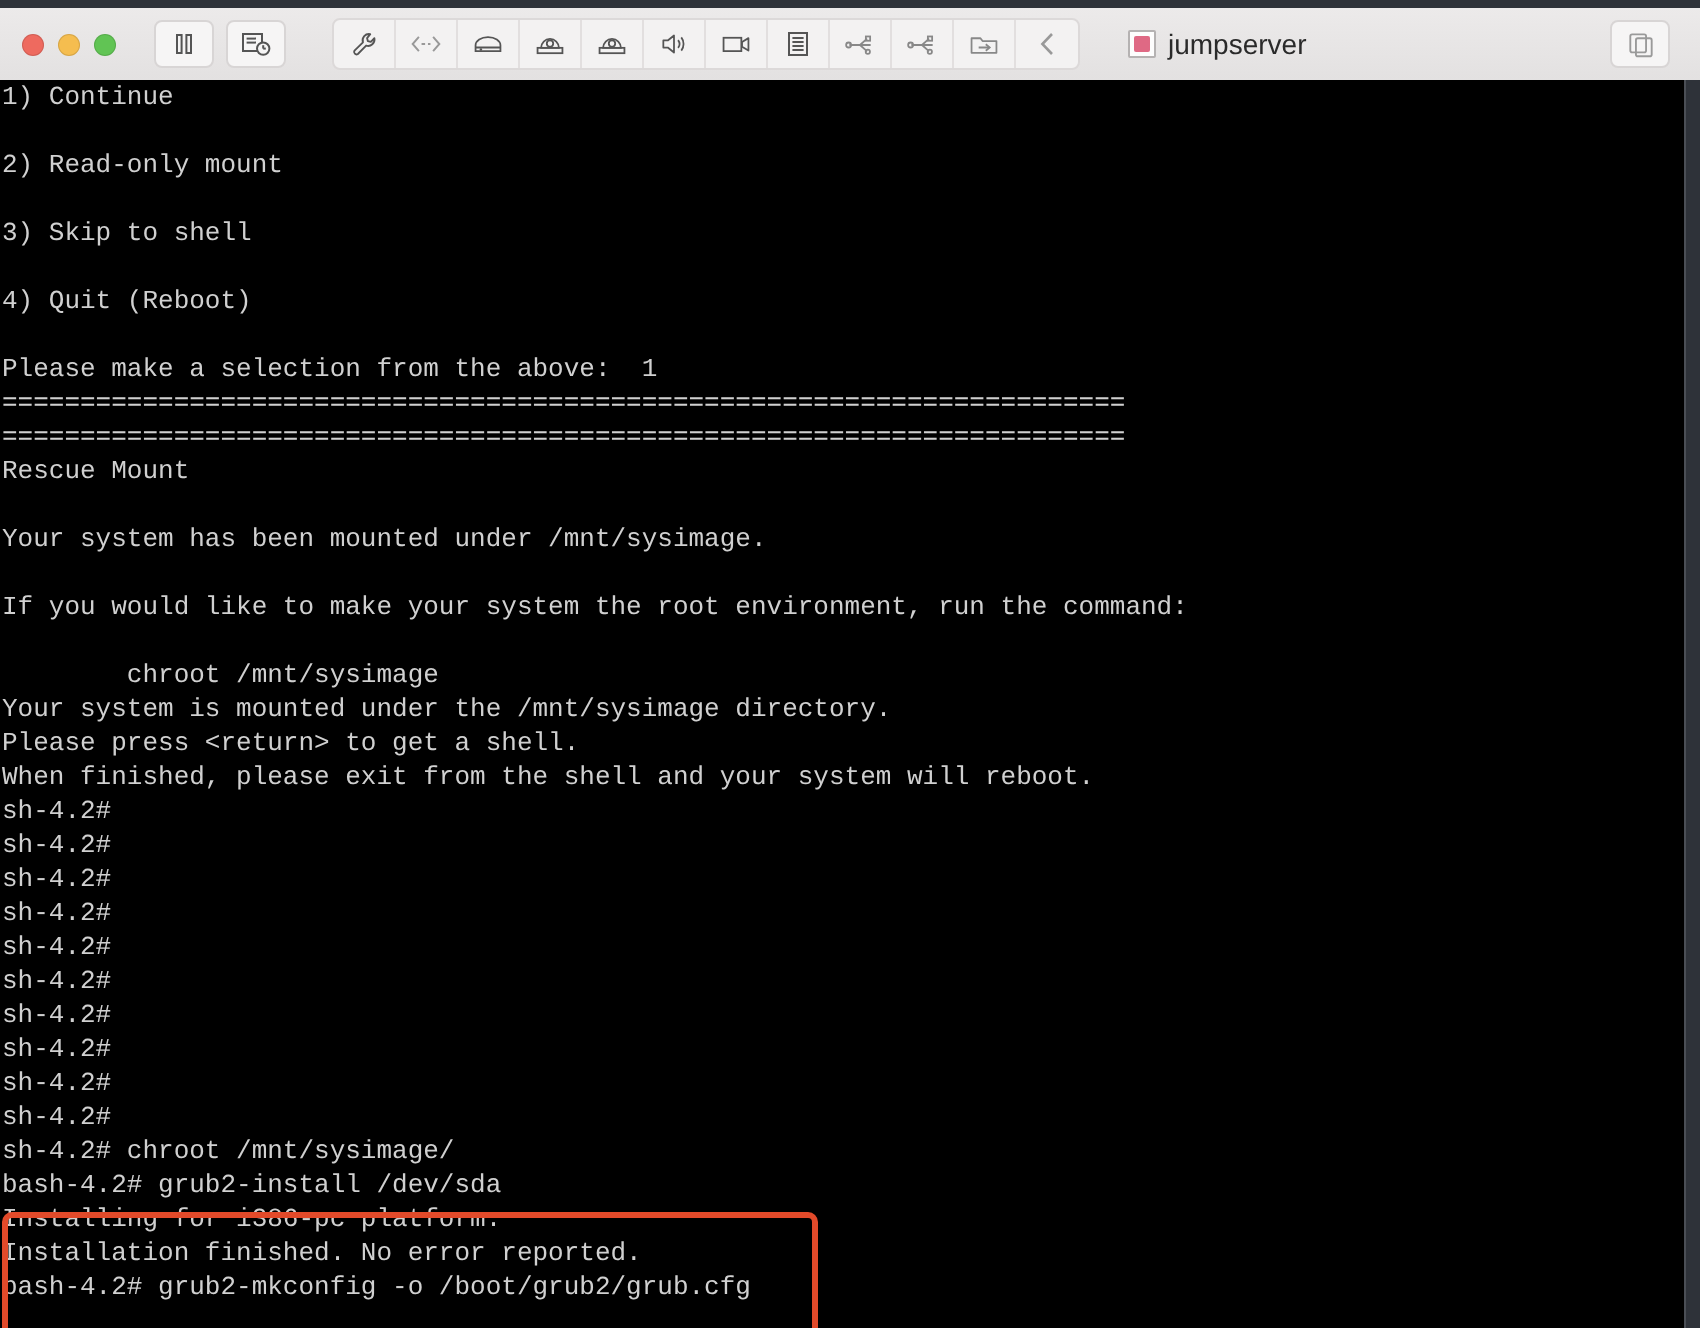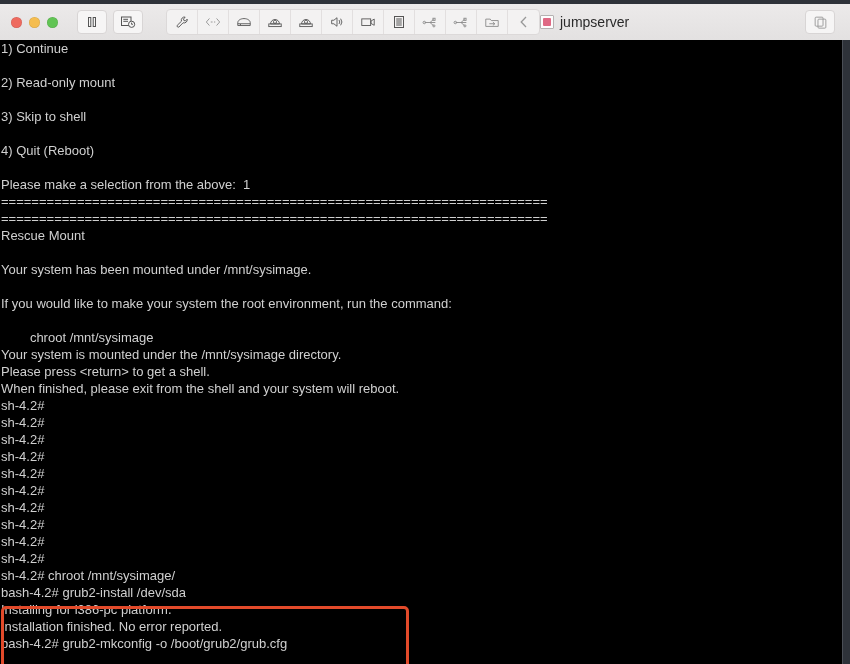--- a/index.html
+++ b/index.html
@@ -88,20 +88,21 @@
     box-sizing: border-box;
   }
   .tb-sep-group .cell:last-child { border-right: none; }
 
   #left-btns { display: flex; align-items: center; margin-left: 18px; gap: 4px; }
 
   #tab-title {
     display: flex;
     align-items: center;
     gap: 6px;
+    margin-left: 24px;
     font-size: 14px;
     color: #2a2a2a;
   }
   .favicon {
     width: 14px; height: 14px;
     border: 1px solid #b5b2b2;
     background: #fdfdfd;
     position: relative;
     box-sizing: border-box;
     border-radius: 1px;
@@ -129,21 +130,21 @@
     top: 40px;
     width: 842px;
     height: 624px;
     background: #000000;
     overflow: hidden;
   }
   #term-lines {
     position: absolute;
     left: 0; top: 0;
     width: 842px;
-    font-family: Liberation Sans, sans-serif;
+    font-family: Liberation Mono, monospace;
     font-size: 13px;
     line-height: 17px;
     color: #d0d0d0;
     white-space: pre;
     letter-spacing: 0px;
   }
   .tl {
     height: 17px;
     padding-left: 1px;
     white-space: pre;

